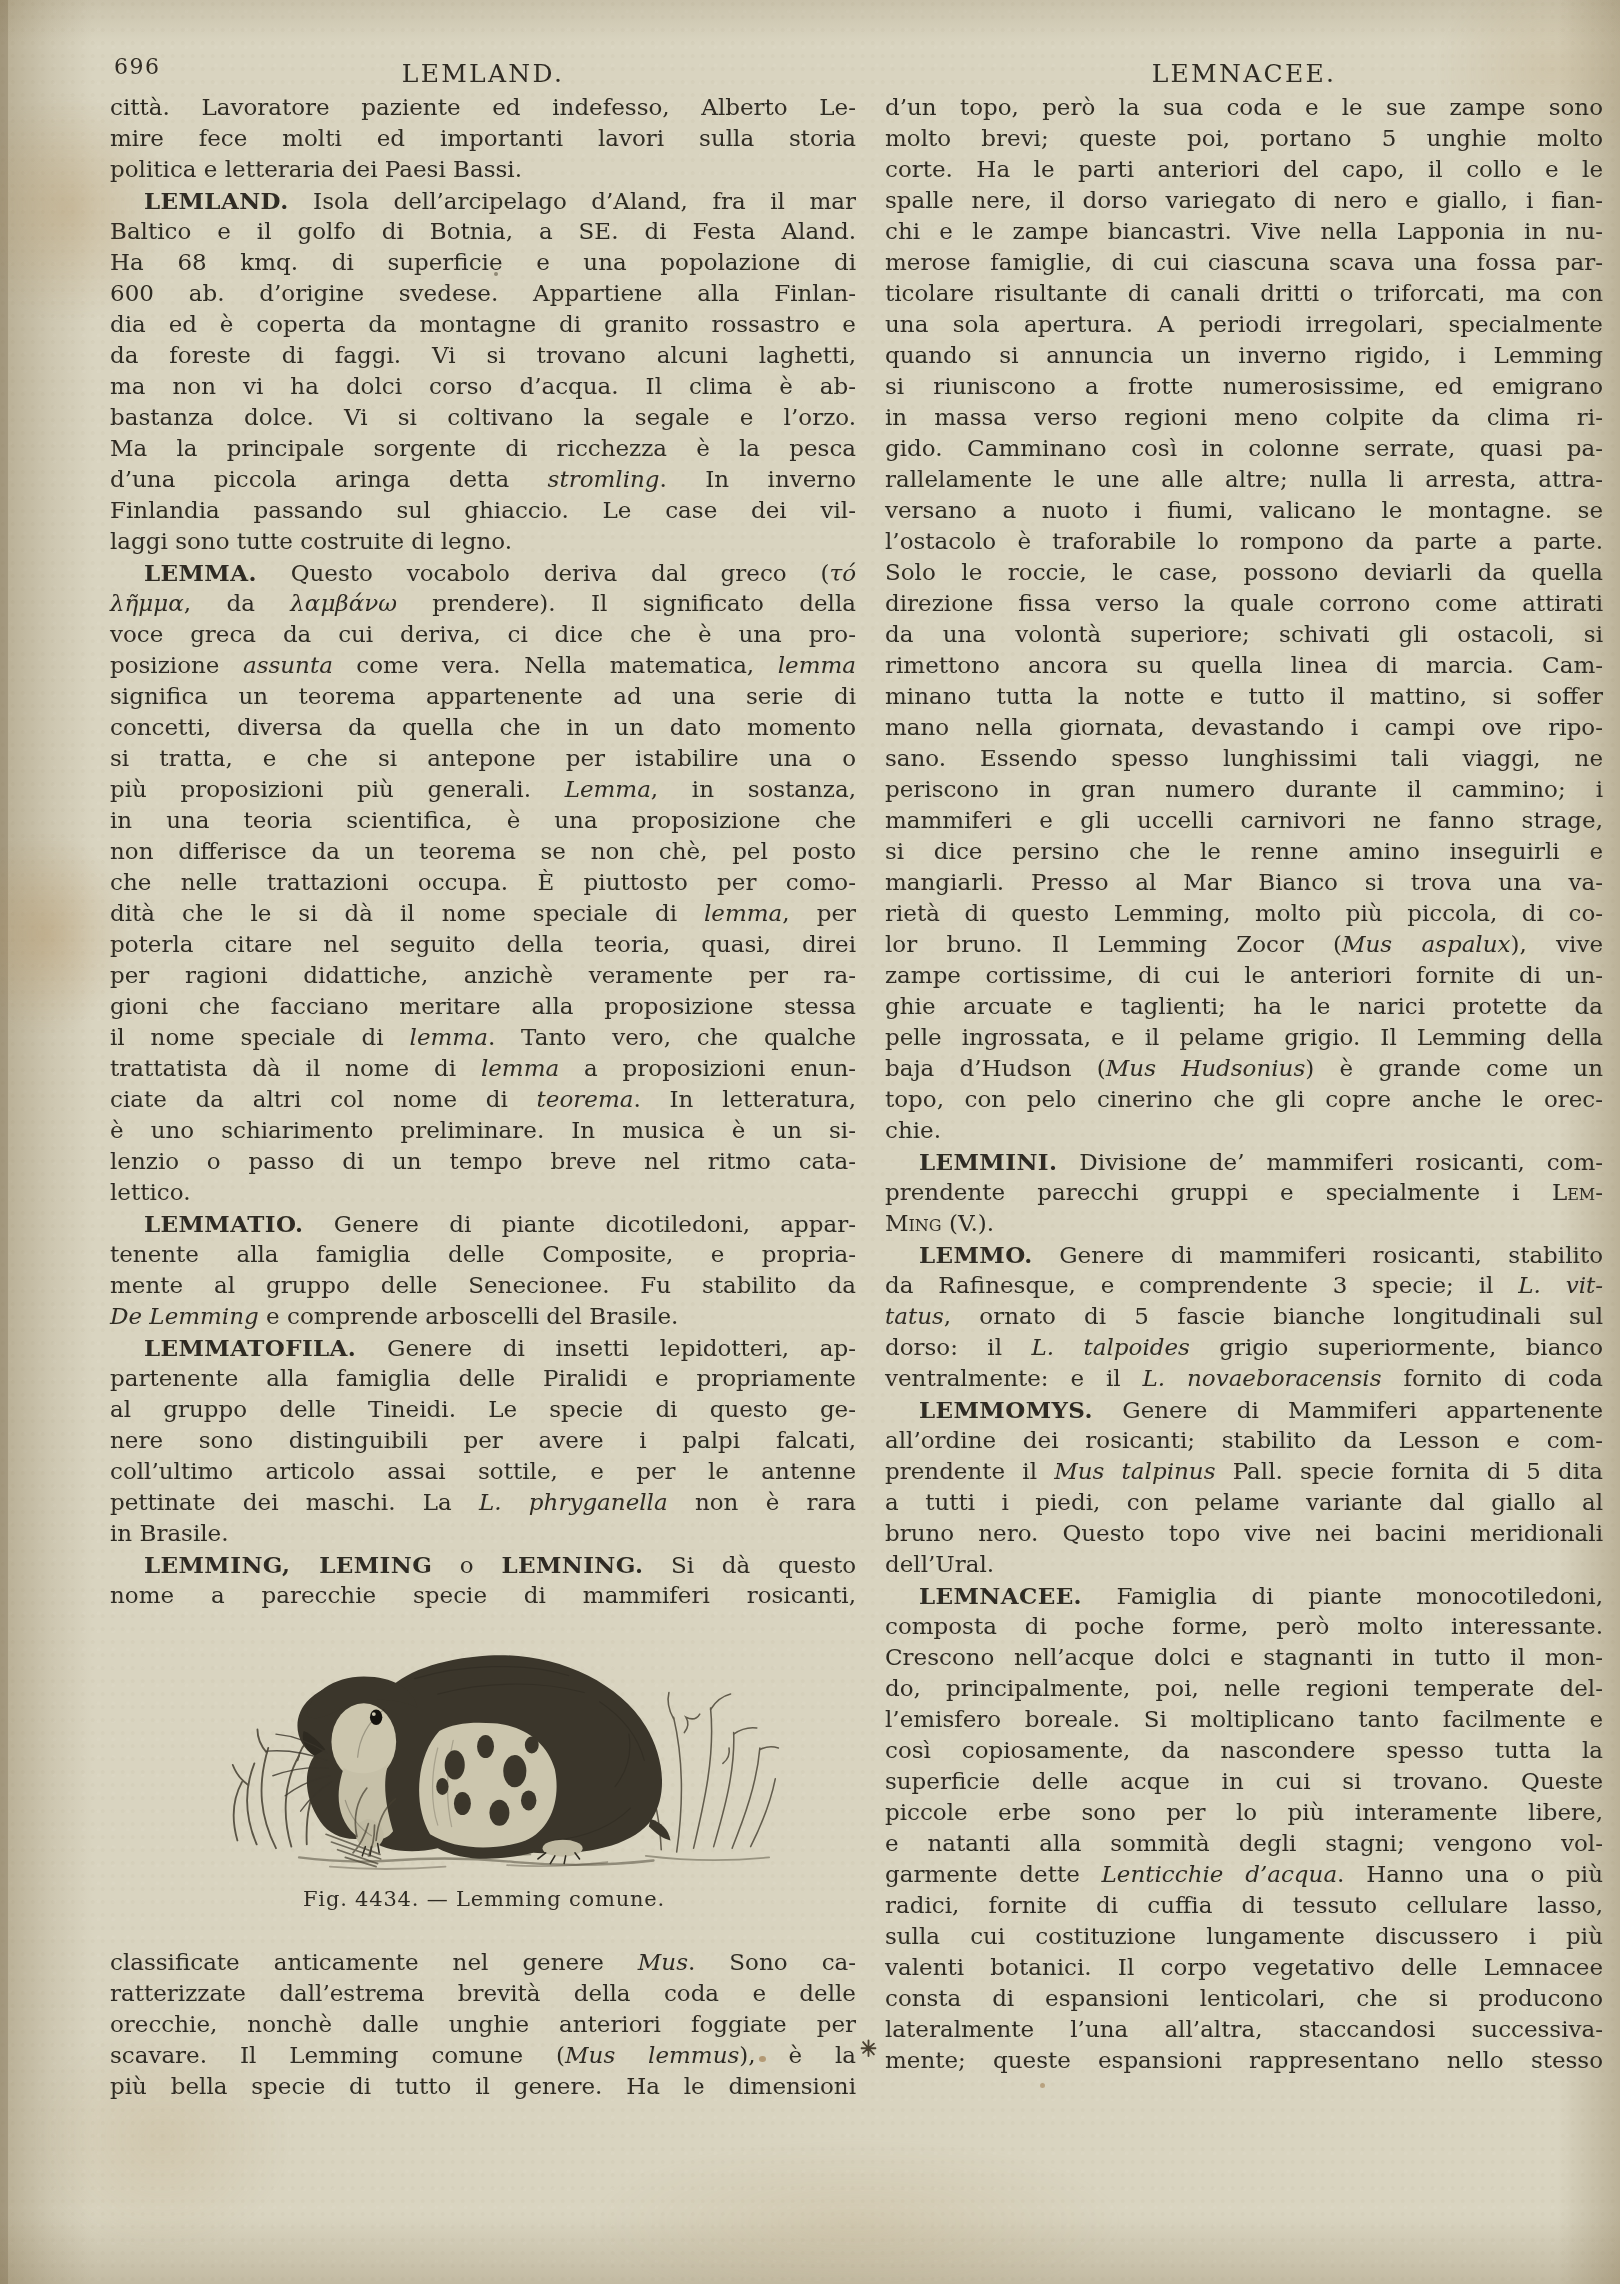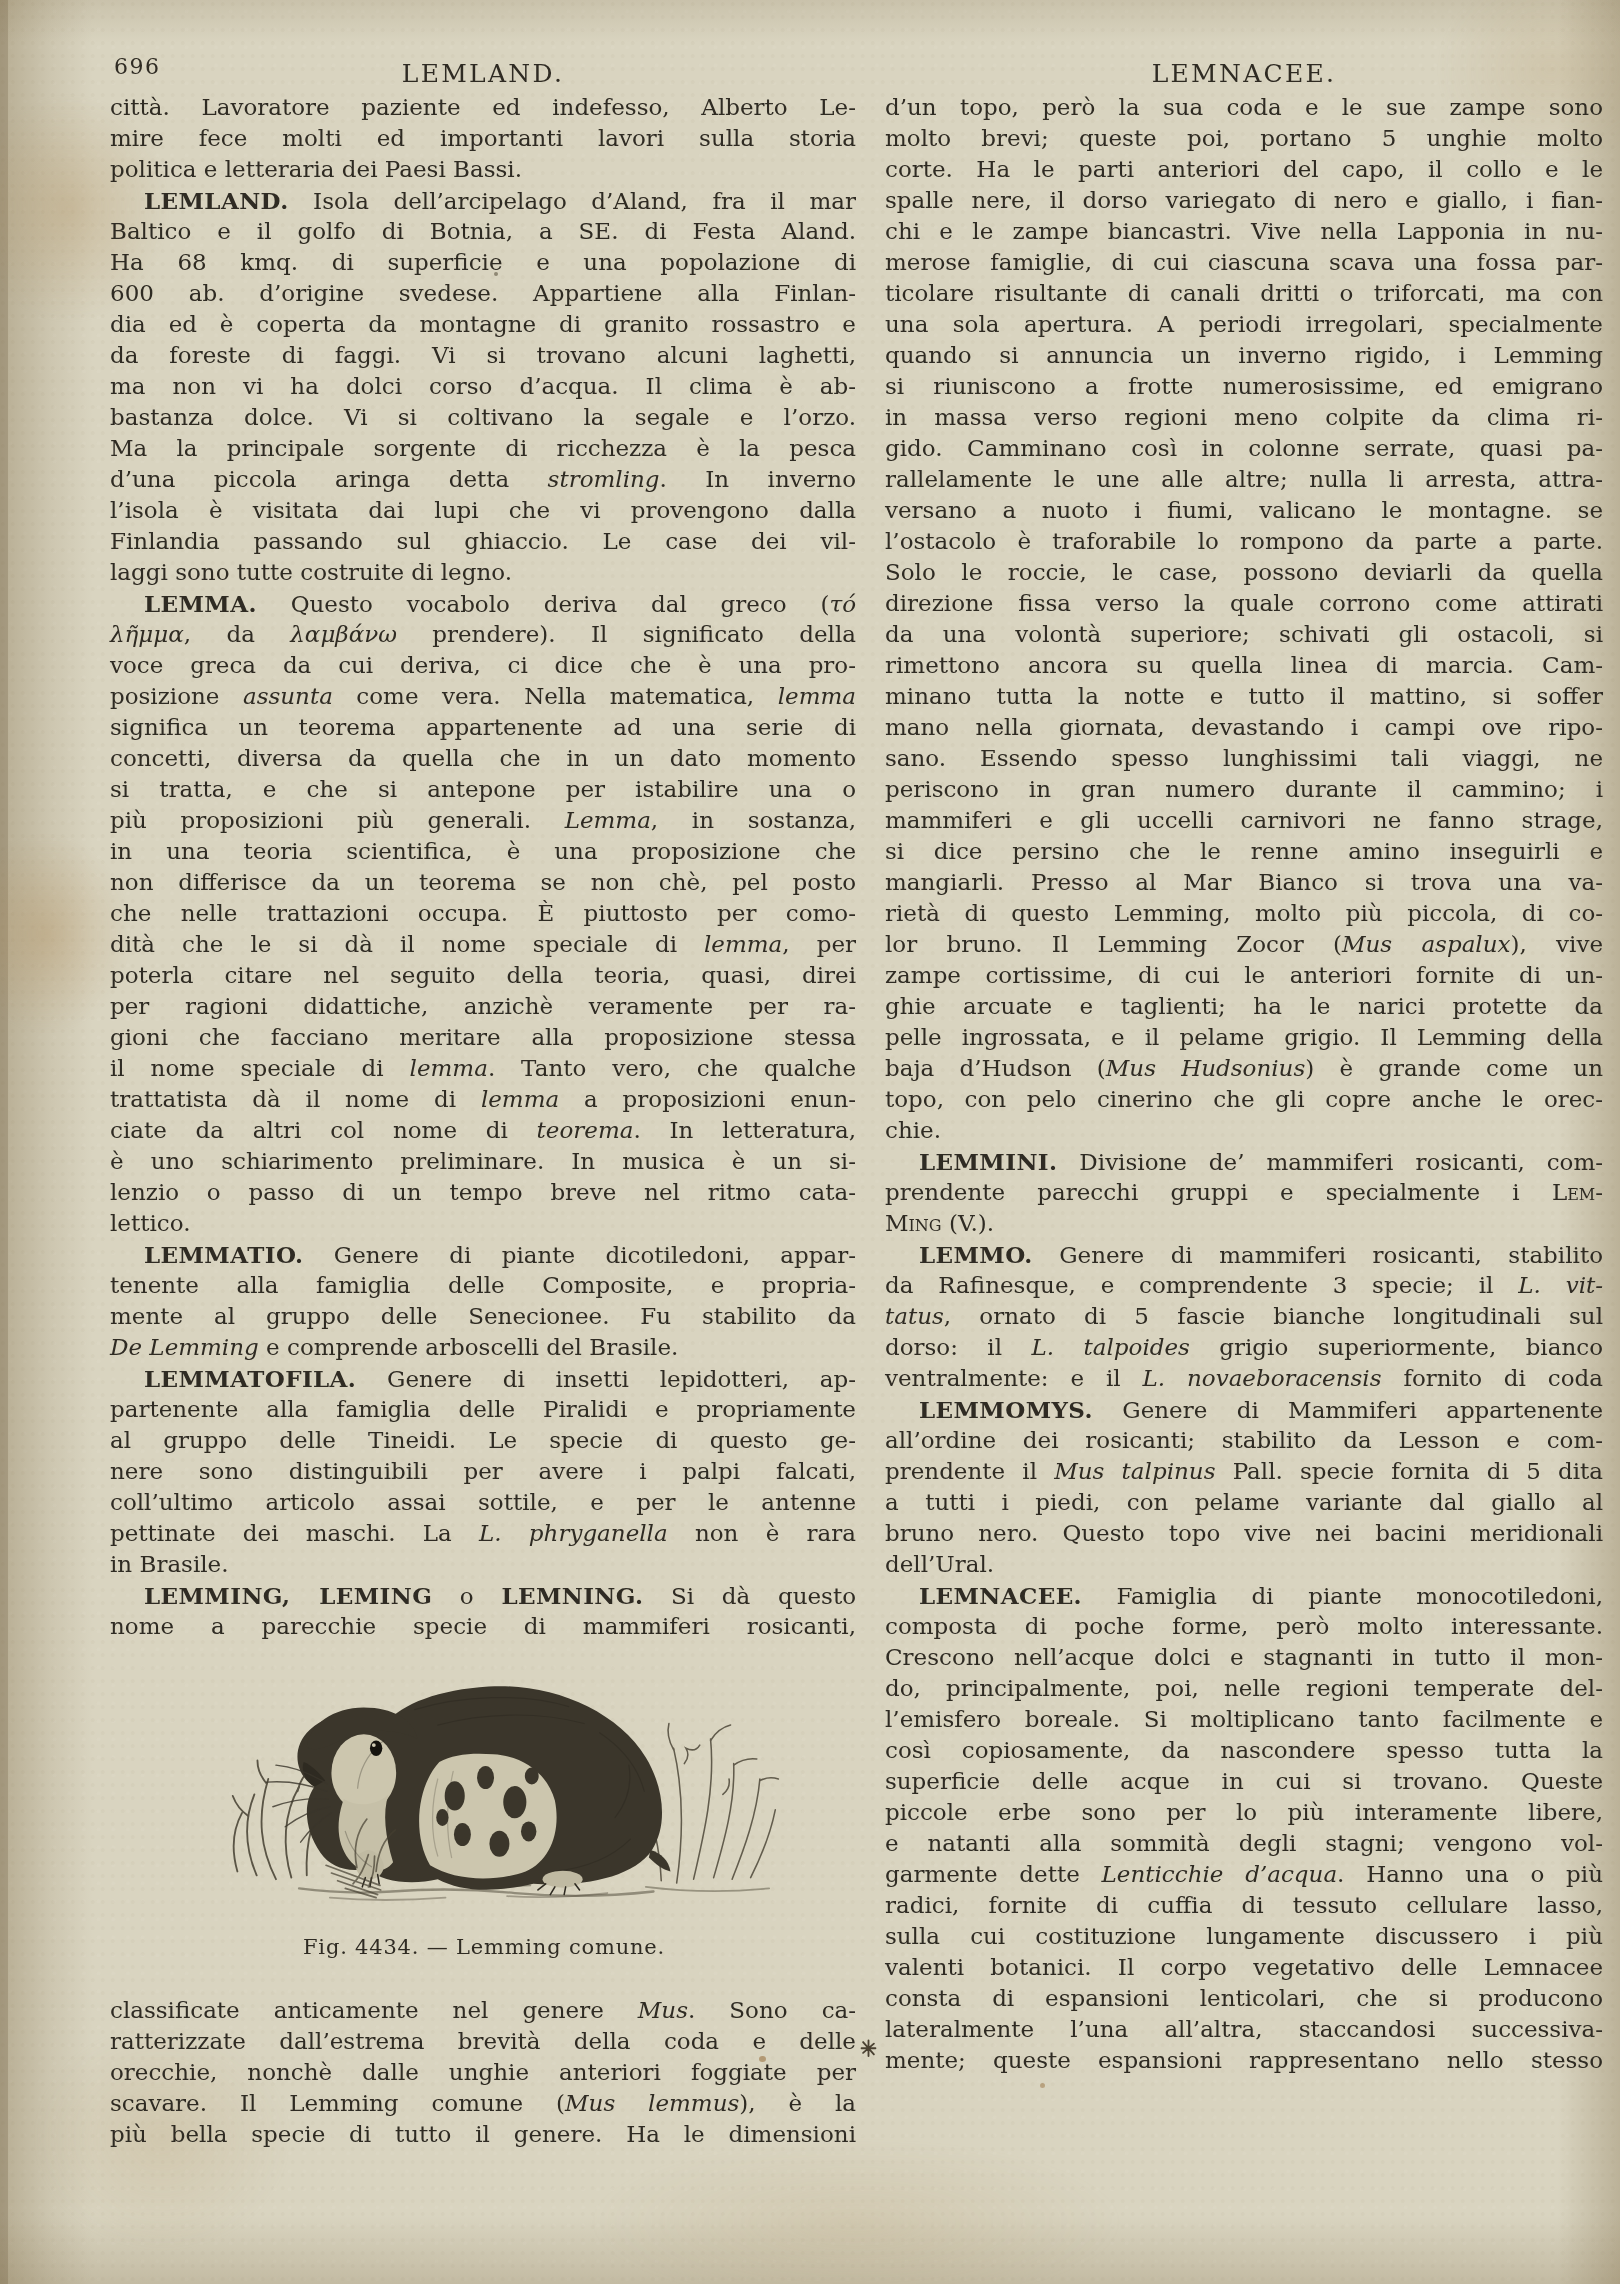--- a/index.html
+++ b/index.html
@@ -49,21 +49,21 @@
   .col-right{left:885px;width:718px;}
   .para{margin:0;}
   .line{height:31px;line-height:31px;text-align:justify;text-align-last:justify;overflow:visible;white-space:normal;}
   .line.first{text-indent:34px;}
   .line.end{text-align-last:left;}
   .hw{font-weight:bold;letter-spacing:0.4px;}
   .it{font-style:italic;}
   .sc{font-variant:small-caps;}
 
   figure.lemming{margin:6.2px 0 32px 73px;width:602px;}
-  figcaption{margin-top:17px;height:31px;line-height:31px;text-align:center;font-size:21px;letter-spacing:0.8px;}
+  figcaption{margin-top:0;height:31px;line-height:31px;text-align:center;font-size:21px;letter-spacing:0.8px;}
   .inkblot{position:absolute;left:860px;top:2039px;width:17px;height:18.5px;pointer-events:none;}
 </style>
 </head>
 <body>
 
 <div class="page">
 
   <div class="overlay edge-left"></div>
   <div class="overlay edge-left2"></div>
   <div class="overlay edge-right"></div>
@@ -93,21 +93,20 @@
           <div class="line first"><span class="hw">LEMLAND.</span> Isola dell’arcipelago d’Aland, fra il mar</div>
           <div class="line">Baltico e il golfo di Botnia, a SE. di Festa Aland.</div>
           <div class="line">Ha 68 kmq. di superficie e una popolazione di</div>
           <div class="line">600 ab. d’origine svedese. Appartiene alla Finlan-</div>
           <div class="line">dia ed è coperta da montagne di granito rossastro e</div>
           <div class="line">da foreste di faggi. Vi si trovano alcuni laghetti,</div>
           <div class="line">ma non vi ha dolci corso d’acqua. Il clima è ab-</div>
           <div class="line">bastanza dolce. Vi si coltivano la segale e l’orzo.</div>
           <div class="line">Ma la principale sorgente di ricchezza è la pesca</div>
           <div class="line">d’una piccola aringa detta <span class="it">stromling</span>. In inverno</div>
-          <div class="line">l’isola è visitata dai lupi che vi provengono dalla</div>
           <div class="line">Finlandia passando sul ghiaccio. Le case dei vil-</div>
           <div class="line end">laggi sono tutte costruite di legno.</div>
         </div>
         <div class="para">
           <div class="line first"><span class="hw">LEMMA.</span> Questo vocabolo deriva dal greco (<span class="it">τό</span></div>
           <div class="line"><span class="it">λῆμμα</span>, da <span class="it">λαμβάνω</span> prendere). Il significato della</div>
           <div class="line">voce greca da cui deriva, ci dice che è una pro-</div>
           <div class="line">posizione <span class="it">assunta</span> come vera. Nella matematica, <span class="it">lemma</span></div>
           <div class="line">significa un teorema appartenente ad una serie di</div>
           <div class="line">concetti, diversa da quella che in un dato momento</div>

